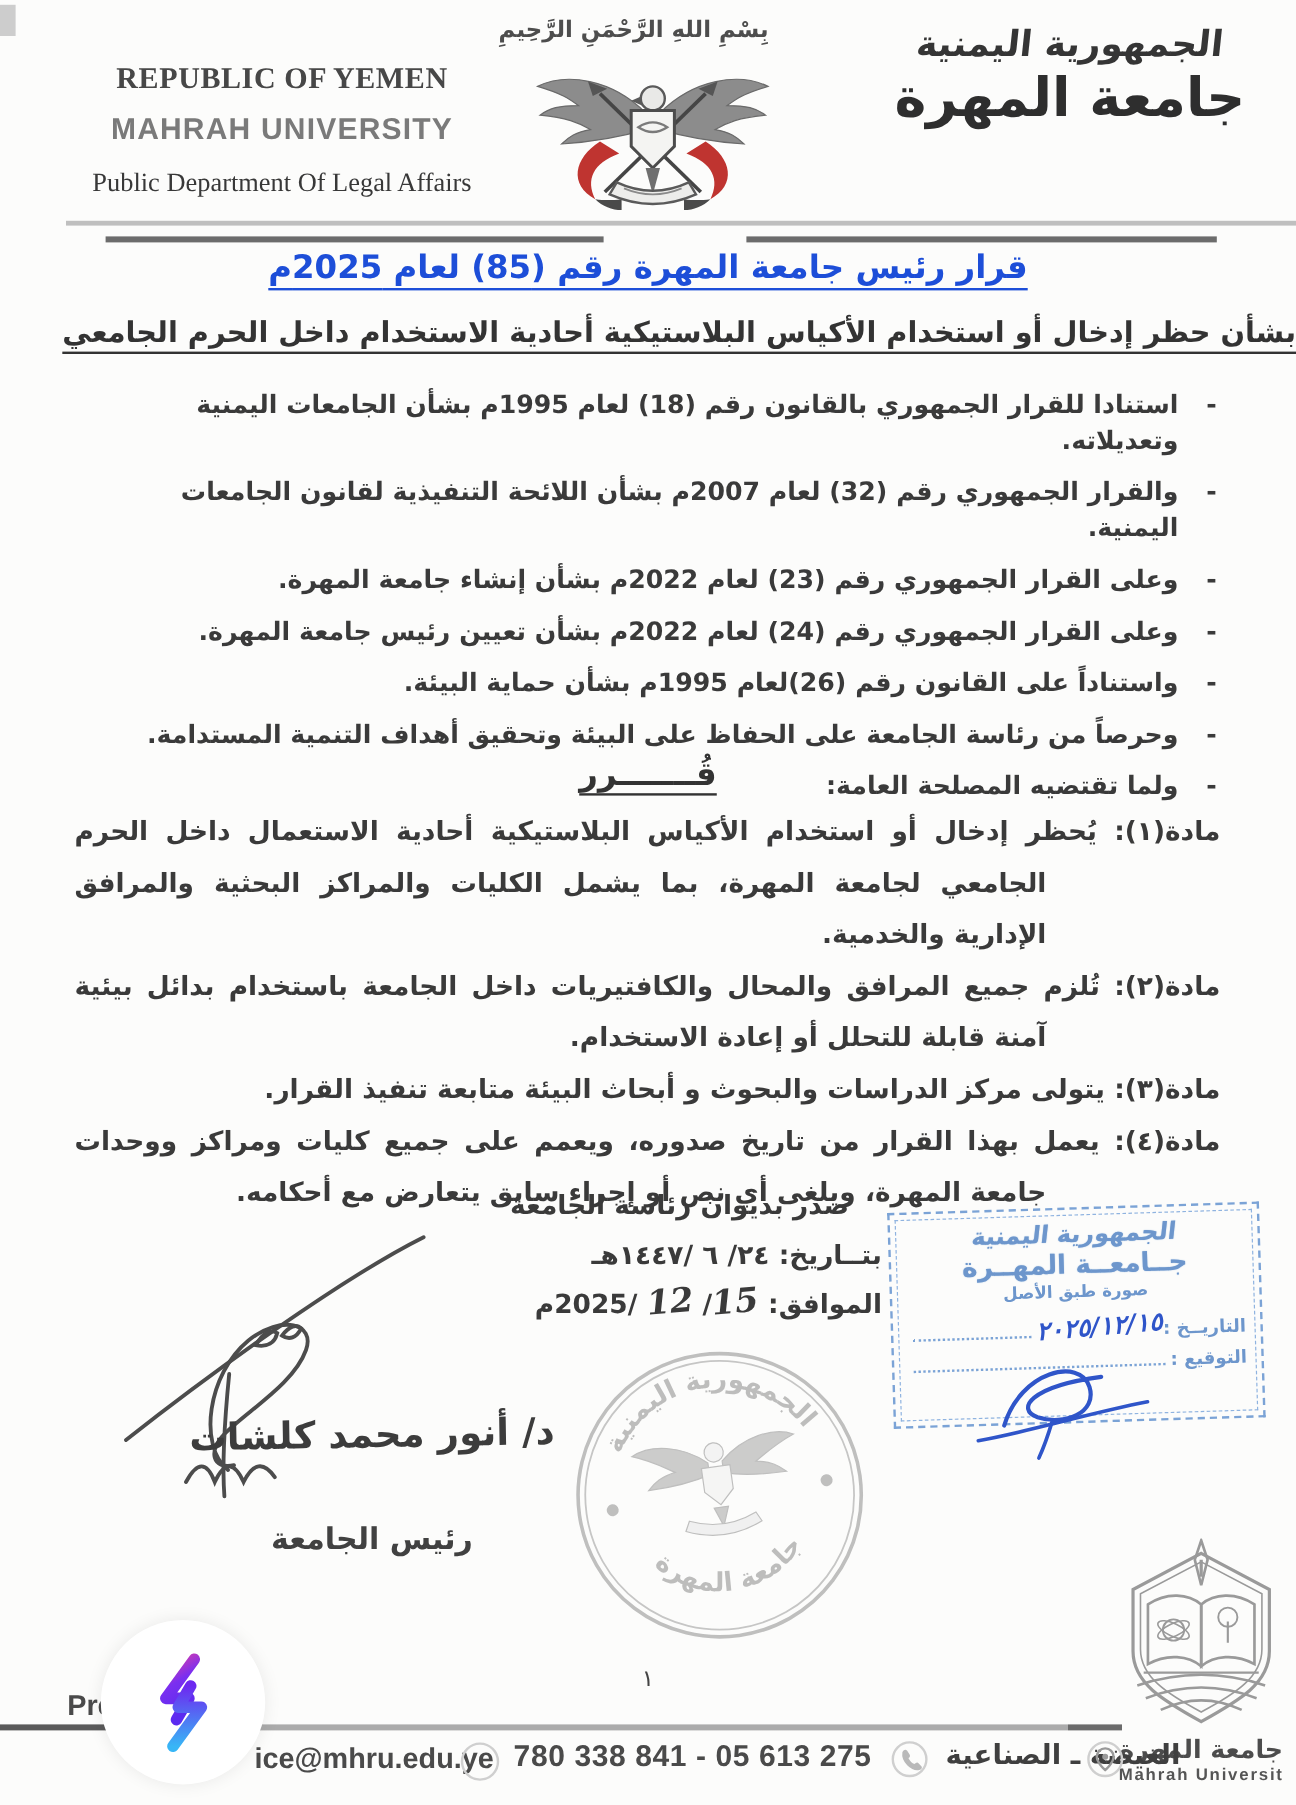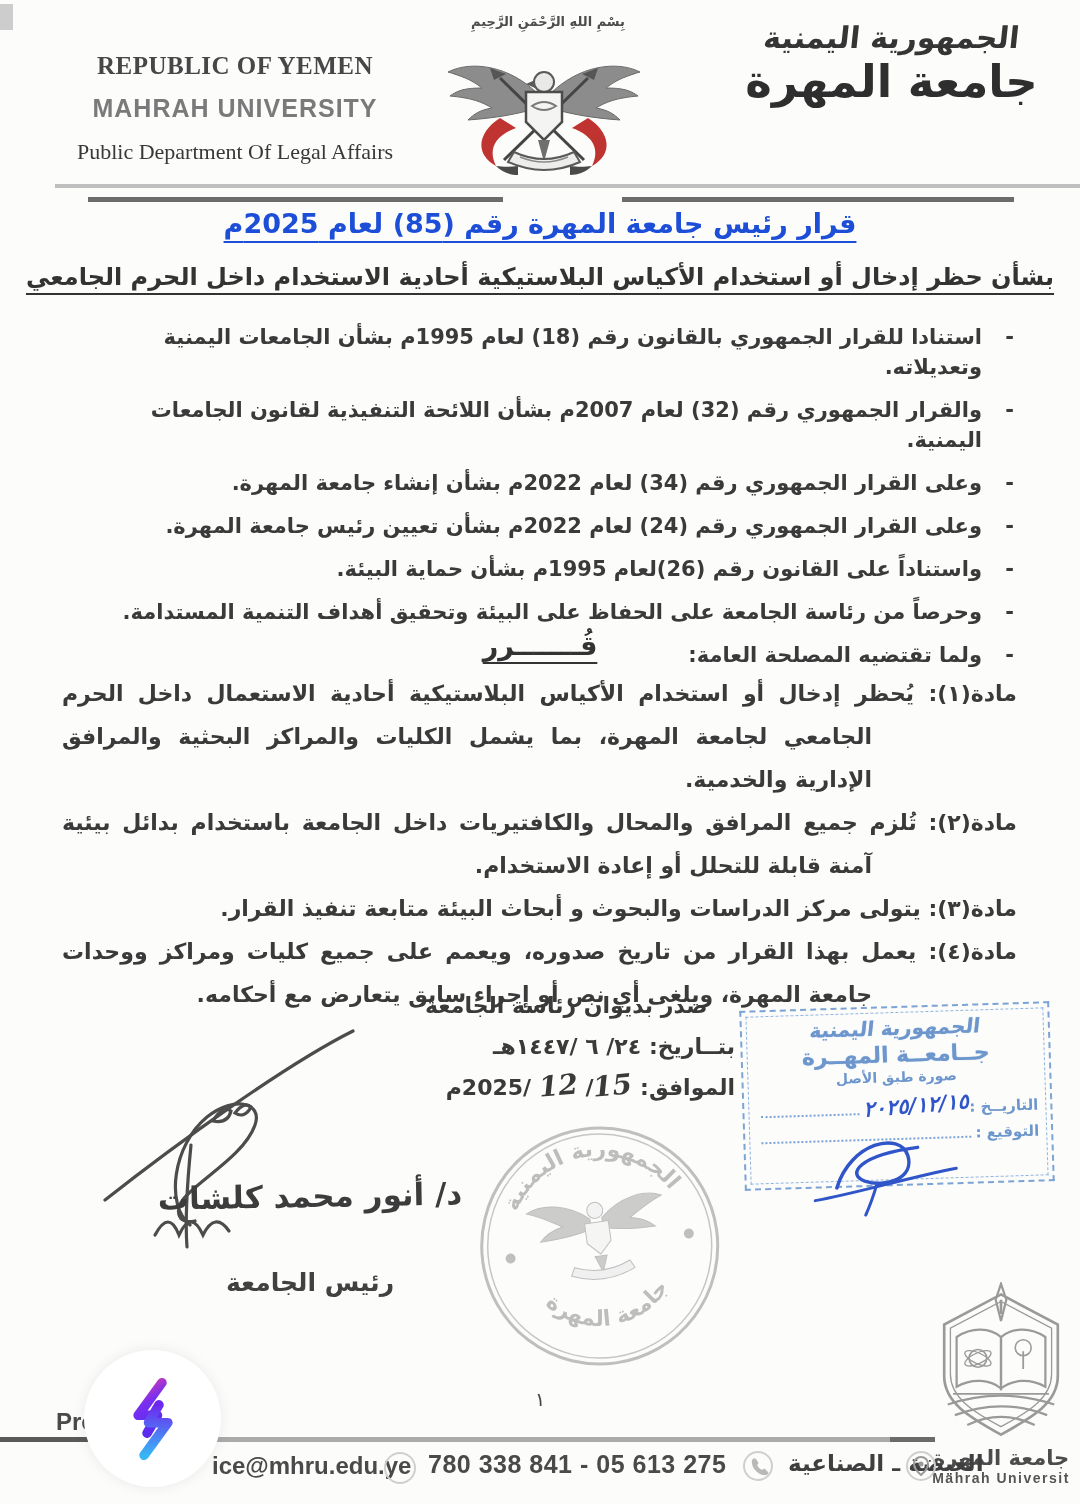--- a/index.html
+++ b/index.html
@@ -4,33 +4,33 @@
 <style>
   html,body{margin:0;padding:0;background:#fcfcfb;}
   .page{position:relative;width:1080px;height:1504px;background:#fcfcfb;overflow:hidden;
         font-family:"DejaVu Sans",sans-serif;color:#3b3b3b;}
   .abs{position:absolute;}
   
   .hdr-left{left:50px;top:52px;width:370px;text-align:center;}
   .hdr-left .l1{font-family:"Liberation Serif",serif;font-weight:bold;font-size:25px;color:#474747;letter-spacing:.5px;}
   .hdr-left .l2{font-family:"Liberation Sans",sans-serif;font-weight:bold;font-size:25px;color:#7a7a7a;letter-spacing:1px;margin-top:14px;}
   .hdr-left .l3{font-family:"Liberation Serif",serif;font-weight:normal;font-size:22px;color:#383838;margin-top:16px;}
-  .bismillah{left:408px;top:14px;width:280px;text-align:center;font-size:13px;font-weight:bold;color:#4d4d4d;direction:rtl;}
+  .bismillah{left:388px;top:14px;width:280px;text-align:center;font-size:19px;font-weight:bold;color:#4d4d4d;direction:rtl;}
   .emblem{left:438px;top:48px;}
   .hdr-right{right:16px;top:20px;width:345px;text-align:center;direction:rtl;}
   .hdr-right .r1{font-size:30px;font-weight:bold;color:#353535;transform:skewX(-6deg);}
   .hdr-right .r2{font-size:45px;font-weight:900;color:#2e2e2e;margin-top:0px;letter-spacing:1px;}
   .hdr-right .r3{font-size:23px;font-weight:800;color:#2f2f2f;margin-top:6px;}
   .sep1{left:55px;top:184px;width:1025px;height:4px;background:#bfbfbf;}
   .sep2a{left:88px;top:197px;width:415px;height:5px;background:#6c6c6c;}
   .sep2b{left:622px;top:197px;width:392px;height:5px;background:#6c6c6c;}
   
   .doc-title{left:0;top:208px;width:100%;text-align:center;direction:rtl;font-size:27px;font-weight:800;color:#1d4ed8;
              text-decoration:underline;text-underline-offset:8px;text-decoration-thickness:2px;}
-  .doc-subtitle{left:0;top:263px;width:100%;text-align:center;direction:rtl;font-size:24px;font-weight:800;color:#333;
+  .doc-subtitle{left:0;top:263px;width:100%;direction:rtl;font-size:24px;font-weight:800;color:#333;
              text-decoration:underline;text-underline-offset:8px;text-decoration-thickness:2px;}
   
   .preamble{left:80px;top:322px;width:940px;direction:rtl;}
   .preamble .item{position:relative;text-align:right;font-size:21px;font-weight:700;color:#3a3a3a;
                   line-height:30px;margin-bottom:13px;padding-right:38px;}
   .preamble .dash{position:absolute;right:6px;top:0;font-weight:700;}
   
   .qarrar{left:0;top:630px;width:100%;text-align:center;direction:rtl;font-size:27px;font-weight:800;color:#333;
           text-decoration:underline;text-underline-offset:7px;text-decoration-thickness:2px;}
   .articles{left:62px;top:672px;width:955px;direction:rtl;}
@@ -134,21 +134,21 @@
   <div class="abs sep1"></div>
   <div class="abs sep2a"></div>
   <div class="abs sep2b"></div>
 
   <div class="abs doc-title">قرار رئيس جامعة المهرة رقم (85) لعام 2025م</div>
   <div class="abs doc-subtitle">بشأن حظر إدخال أو استخدام الأكياس البلاستيكية أحادية الاستخدام داخل الحرم الجامعي</div>
 
   <div class="abs preamble">
     <div class="item"><span class="dash">-</span><span>استنادا للقرار الجمهوري بالقانون رقم (18) لعام 1995م بشأن الجامعات اليمنية وتعديلاته.</span></div>
     <div class="item"><span class="dash">-</span><span>والقرار الجمهوري رقم (32) لعام 2007م بشأن اللائحة التنفيذية لقانون الجامعات اليمنية.</span></div>
-    <div class="item"><span class="dash">-</span><span>وعلى القرار الجمهوري رقم (34) لعام 2022م بشأن إنشاء جامعة المهرة.</span></div>
+    <div class="item"><span class="dash">-</span><span>وعلى القرار الجمهوري رقم (23) لعام 2022م بشأن إنشاء جامعة المهرة.</span></div>
     <div class="item"><span class="dash">-</span><span>وعلى القرار الجمهوري رقم (24) لعام 2022م بشأن تعيين رئيس جامعة المهرة.</span></div>
     <div class="item"><span class="dash">-</span><span>واستناداً على القانون رقم (26)لعام 1995م بشأن حماية البيئة.</span></div>
     <div class="item"><span class="dash">-</span><span>وحرصاً من رئاسة الجامعة على الحفاظ على البيئة وتحقيق أهداف التنمية المستدامة.</span></div>
     <div class="item"><span class="dash">-</span><span>ولما تقتضيه المصلحة العامة:</span></div>
   </div>
 
   <div class="abs qarrar">قُـــــــرر</div>
 
   <div class="abs articles">
     <p><span>مادة(١):</span><span> يُحظر إدخال أو استخدام الأكياس البلاستيكية أحادية الاستعمال داخل الحرم الجامعي لجامعة المهرة، بما يشمل الكليات والمراكز البحثية والمرافق الإدارية والخدمية.</span></p>

